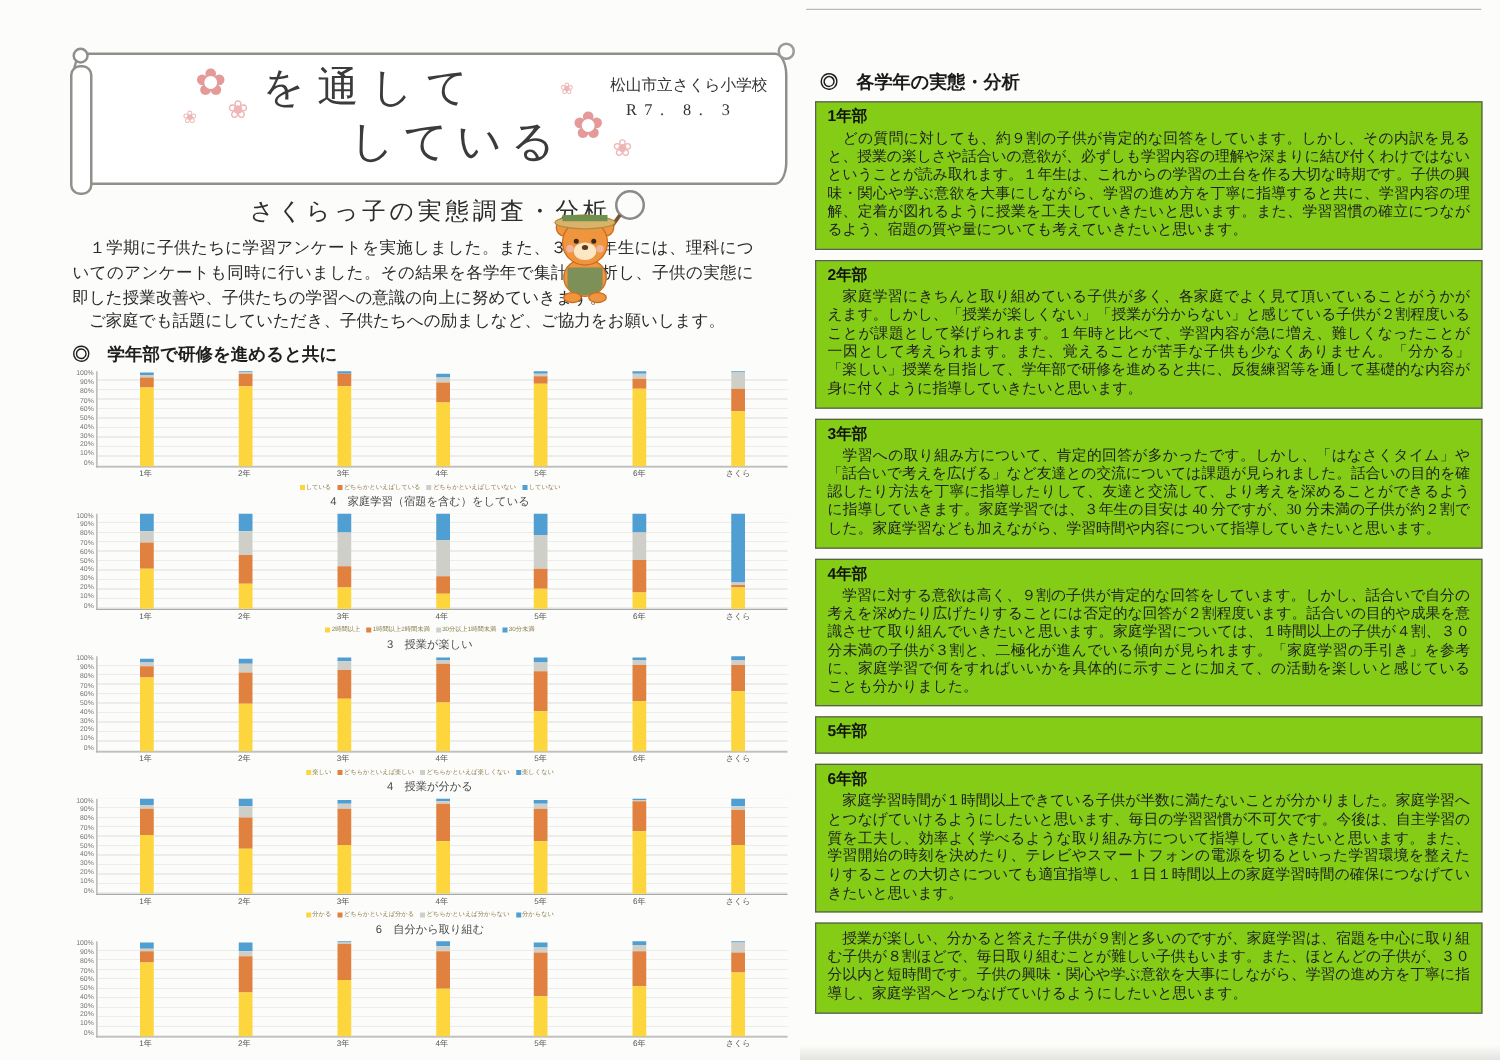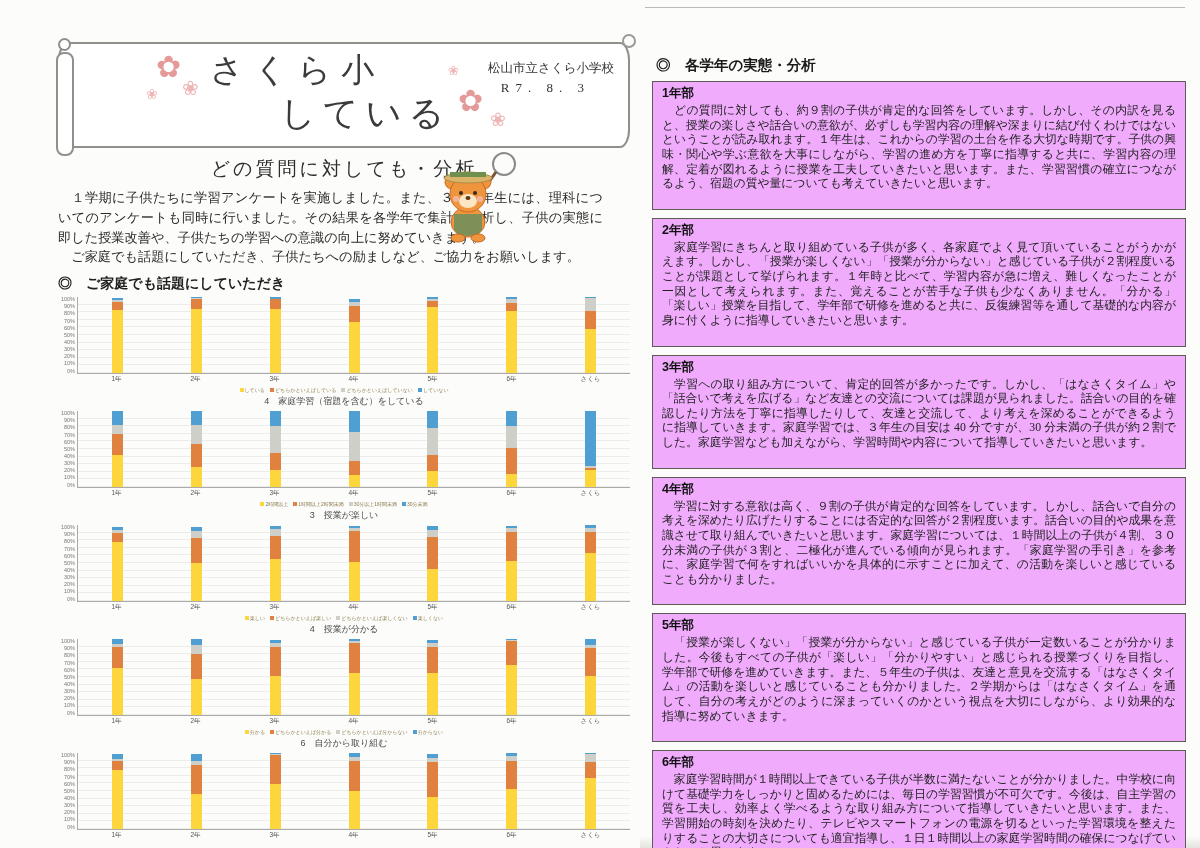--- a/index.html
+++ b/index.html
@@ -33,21 +33,21 @@
   .seg{width:100%;}
   .c-x{display:flex;margin-left:19px;font-size:6.5px;color:#555;font-family:"Liberation Sans",sans-serif;}
   .c-x span{flex:1;text-align:center;padding-top:1px;}
   .c-legend{display:flex;flex-wrap:wrap;justify-content:center;column-gap:5px;row-gap:1px;font-size:5px;color:#8a7a4a;margin:3px 0 2px;font-family:"Liberation Sans",sans-serif;line-height:1.2;}
   .lg-item{display:inline-flex;align-items:center;white-space:nowrap;}
   .sq{display:inline-block;width:4px;height:4px;margin-right:1px;}
 
   
   .rightcol{position:absolute;left:652px;top:56px;width:534px;}
   .rc-h{font-family:"Liberation Sans",sans-serif;font-weight:bold;font-size:14.5px;margin:0 0 6px 4px;color:#1b1b1b;}
-  .gbox{border:1.5px solid #5c5c58;padding:3px 9px 18px;margin-bottom:8px;background:#f0abfc;}
+  .gbox{border:1.5px solid #5c5c58;padding:3px 9px 8px;margin-bottom:8px;background:#84cc16;}
   .gbox h3{font-family:"Liberation Sans",sans-serif;font-size:12.5px;margin:0;color:#111;}
   .gbox p{margin:1px 0 0;font-size:11.8px;line-height:1.24;text-align:justify;color:#222;}
 
   
   .mascot{position:absolute;left:428px;top:148px;}
 </style>
 </head>
 <body>
 
 <div class="page">
@@ -59,34 +59,34 @@
     <div class="banner">
       <div class="curl"></div>
       <div class="curl-ring"></div>
       <div class="ring-r"></div>
       <span class="fl" style="left:96px;top:8px;font-size:30px;">✿</span>
       <span class="fl fl2" style="left:122px;top:34px;font-size:20px;">❀</span>
       <span class="fl fl2" style="left:86px;top:44px;font-size:14px;">❀</span>
       <span class="fl" style="left:398px;top:42px;font-size:30px;">✿</span>
       <span class="fl fl2" style="left:430px;top:66px;font-size:19px;">❀</span>
       <span class="fl fl2" style="left:388px;top:20px;font-size:13px;">❀</span>
-      <div class="b-title1">さくら小</div>
+      <div class="b-title1">を通して</div>
       <div class="b-title2">している</div>
       <div class="b-school">松山市立さくら小学校</div>
       <div class="b-date">R7. 8. 3</div>
     </div>
 
-    <div class="subtitle">どの質問に対しても・分析</div>
+    <div class="subtitle">さくらっ子の実態調査・分析</div>
 
     <div class="intro">
       <p>　１学期に子供たちに学習アンケートを実施しました。また、３～６年生には、理科についてのアンケートも同時に行いました。その結果を各学年で集計・分析し、子供の実態に即した授業改善や、子供たちの学習への意識の向上に努めていきます。</p>
       <p>　ご家庭でも話題にしていただき、子供たちへの励ましなど、ご協力をお願いします。</p>
     </div>
 
-    <div class="sec-h">◎　ご家庭でも話題にしていただき</div>
+    <div class="sec-h">◎　学年部で研修を進めると共に</div>
     <div id="grid-all_school">
         <div class="cell">
           <div class="c-body">
             <div class="c-y">
               <span>100%</span>
               <span>90%</span>
               <span>80%</span>
               <span>70%</span>
               <span>60%</span>
               <span>50%</span>
@@ -616,23 +616,22 @@
     <div class="gbox">
       <h3>3年部</h3>
       <p>　学習への取り組み方について、肯定的回答が多かったです。しかし、「はなさくタイム」や「話合いで考えを広げる」など友達との交流については課題が見られました。話合いの目的を確認したり方法を丁寧に指導したりして、友達と交流して、より考えを深めることができるように指導していきます。家庭学習では、３年生の目安は 40 分ですが、30 分未満の子供が約２割でした。家庭学習なども加えながら、学習時間や内容について指導していきたいと思います。</p>
     </div>
     <div class="gbox">
       <h3>4年部</h3>
       <p>　学習に対する意欲は高く、９割の子供が肯定的な回答をしています。しかし、話合いで自分の考えを深めたり広げたりすることには否定的な回答が２割程度います。話合いの目的や成果を意識させて取り組んでいきたいと思います。家庭学習については、１時間以上の子供が４割、３０分未満の子供が３割と、二極化が進んでいる傾向が見られます。「家庭学習の手引き」を参考に、家庭学習で何をすればいいかを具体的に示すことに加えて、の活動を楽しいと感じていることも分かりました。</p>
     </div>
     <div class="gbox">
       <h3>5年部</h3>
-      <p>　「授業が楽しくない」「授業が分からない」と感じている子供が一定数いることが分かりました。今後もすべての子供が「楽しい」「分かりやすい」と感じられる授業づくりを目指し、学年部で研修を進めていきます。また、５年生の子供は、友達と意見を交流する「はなさくタイム」の活動を楽しいと感じていることも分かりました。２学期からは「はなさくタイム」を通して、自分の考えがどのように深まっていくのかという視点を大切にしながら、より効果的な指導に努めていきます。</p>
     </div>
     <div class="gbox">
       <h3>6年部</h3>
-      <p>　家庭学習時間が１時間以上できている子供が半数に満たないことが分かりました。中学校に向けて基礎学力をしっかりと固めるためには、毎日の学習習慣が不可欠です。今後は、自主学習の質を工夫し、効率よく学べるような取り組み方について指導していきたいと思います。また、学習開始の時刻を決めたり、テレビやスマートフォンの電源を切るといった学習環境を整えたりすることの大切さについても適宜指導し、１日１時間以上の家庭学習時間の確保につなげていきたいと思います。</p>
+      <p>　家庭学習時間が１時間以上できている子供が半数に満たないことが分かりました。家庭学習へとつなげていけるようにしたいと思います、毎日の学習習慣が不可欠です。今後は、自主学習の質を工夫し、効率よく学べるような取り組み方について指導していきたいと思います。また、学習開始の時刻を決めたり、テレビやスマートフォンの電源を切るといった学習環境を整えたりすることの大切さについても適宜指導し、１日１時間以上の家庭学習時間の確保につなげていきたいと思います。</p>
     </div>
     <div class="gbox">
       <p>　授業が楽しい、分かると答えた子供が９割と多いのですが、家庭学習は、宿題を中心に取り組む子供が８割ほどで、毎日取り組むことが難しい子供もいます。また、ほとんどの子供が、３０分以内と短時間です。子供の興味・関心や学ぶ意欲を大事にしながら、学習の進め方を丁寧に指導し、家庭学習へとつなげていけるようにしたいと思います。</p>
     </div>
   </div>
 </div>
 
 </body></html>

